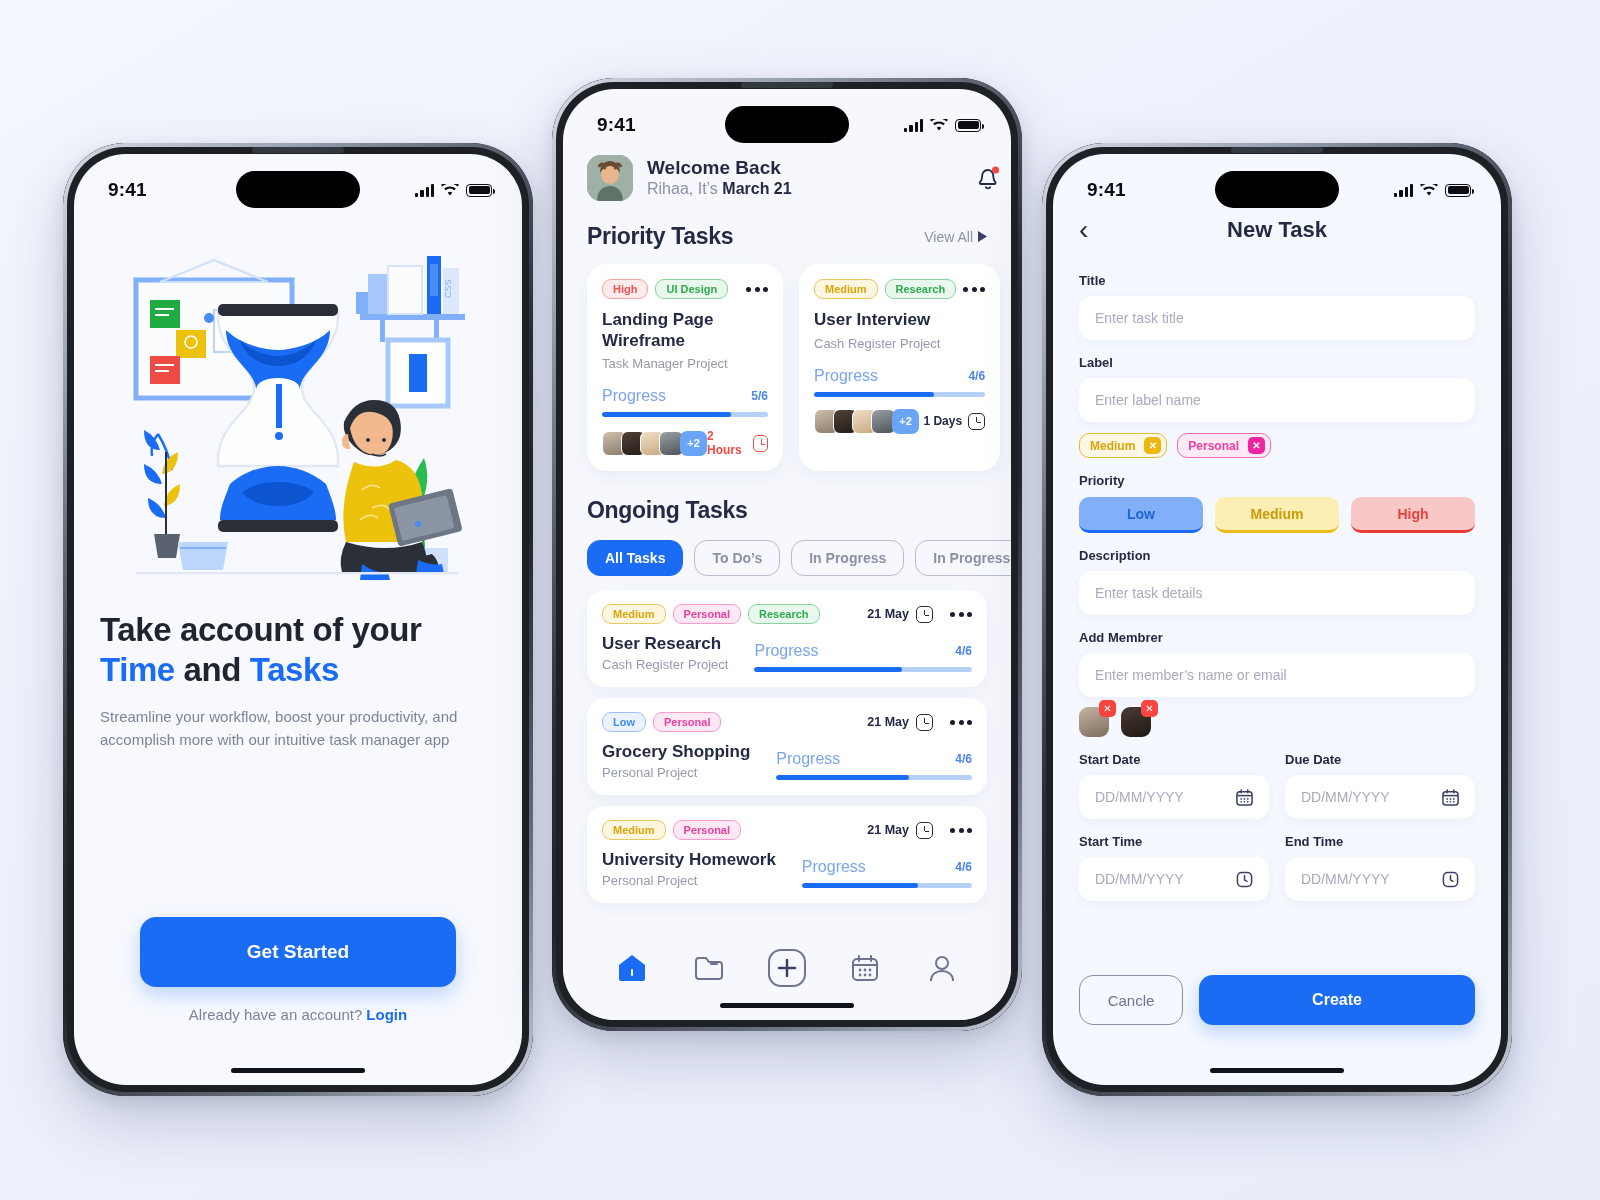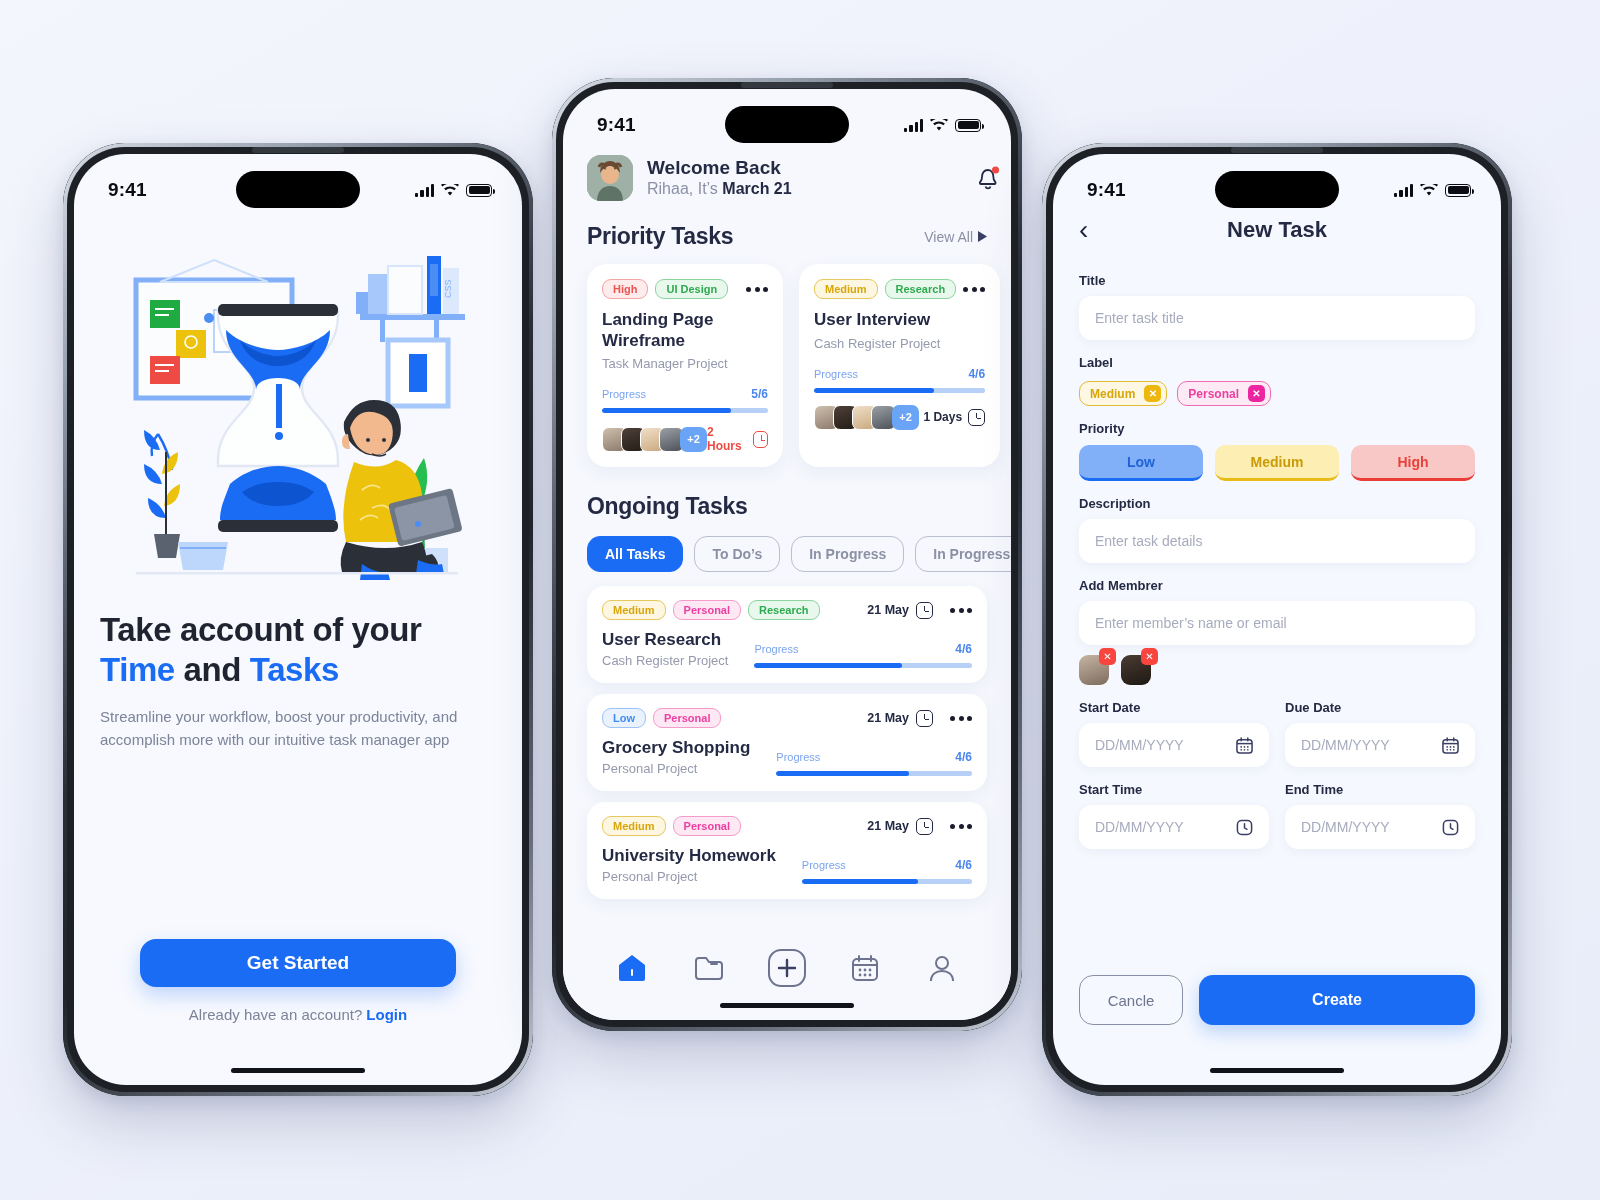--- a/index.html
+++ b/index.html
@@ -47,21 +47,21 @@
 
   
   .p1 .screen { background:#f7f9fe; }
   .illus { position:relative; width:352px; height:330px; margin:42px auto 0; }
 
   .hero-title { font-size:33px; font-weight:700; line-height:1.2; color:#1f2430;
                 padding:0 26px; letter-spacing:-.4px; }
   .hero-title .accent { color:#1b6cf5; }
   .hero-sub { margin-top:16px; padding:0 26px; font-size:15px; line-height:1.55; color:#7c8499; }
   .cta { position:absolute; left:66px; right:66px; bottom:98px;
-         height:48px; border-radius:16px; background:#1b6cf5; color:#fff;
+         height:70px; border-radius:16px; background:#1b6cf5; color:#fff;
          font-size:19px; font-weight:700; display:flex; align-items:center; justify-content:center;
          box-shadow:0 8px 20px rgba(27,108,245,.26); cursor:pointer;}
   .login-row { position:absolute; bottom:62px; left:0; right:0; text-align:center;
                font-size:15px; color:#7c8499; }
   .login-row b { color:#1b6cf5; font-weight:700; margin-left:4px; cursor:pointer;}
 
   
   .p2 .screen { background:#f6f8fd; }
   .hd-row { display:flex; align-items:center; padding:10px 8px 0 24px; gap:14px; }
   .avatar-img { width:46px; height:46px; border-radius:14px; overflow:hidden; flex:0 0 auto;
@@ -84,21 +84,21 @@
   .c-med    { color:#d9a60a; border-color:#e8c75c; background:#fdf6e0; }
   .c-low    { color:#3f8cf5; border-color:#9cc2f7; background:#eaf2fe; }
   .c-ui     { color:#2eaa4e; border-color:#8bd49e; background:#e9f8ed; }
   .c-res    { color:#2eaa4e; border-color:#8bd49e; background:#e9f8ed; }
   .c-pers   { color:#ec3fa0; border-color:#f59ccb; background:#fde8f4; }
   .dots { margin-left:auto; display:flex; gap:3.5px; cursor:pointer; }
   .dots i { width:5px; height:5px; border-radius:50%; background:#1a1c2b; display:block; }
   .pc-title { font-size:17px; font-weight:700; color:#252a44; margin-top:11px; line-height:1.22;}
   .pc-sub { font-size:13px; color:#9599ad; margin-top:5px; }
   .prog-row { display:flex; align-items:center; margin-top:16px; }
-  .prog-lbl { font-size:11px; color:#7ba4ef; }
+  .prog-lbl { font-size:16px; color:#7ba4ef; }
   .prog-val { margin-left:auto; font-size:12px; color:#4a86ee; font-weight:700;}
   .bar { height:5px; border-radius:4px; background:#b6d0f7; margin-top:7px; overflow:hidden;}
   .bar > span { display:block; height:100%; background:#1b6cf5; border-radius:4px;}
   .pc-foot { display:flex; align-items:center; margin-top:12px; }
   .stack { display:flex; }
   .stack .av { width:25px; height:25px; border-radius:7px; margin-right:-6px; border:1.5px solid #fff; }
   .plus2 { width:27px; height:25px; border-radius:7px; background:#6aa4f7; color:#fff;
            font-size:11px; font-weight:700; display:flex; align-items:center; justify-content:center; margin-left:2px;}
   .time-pill { margin-left:auto; display:flex; align-items:center; gap:6px; font-size:12px; font-weight:700; }
   .time-red { color:#ef4b45; }
@@ -596,20 +596,21 @@
     <div class="nt-head">
       <div class="back">‹</div>
       <div class="nt-title">New Task</div>
     </div>
 
     <div class="form">
       <div class="flabel">Title</div>
       <div class="finput">Enter task title</div>
 
       <div class="flabel">Label</div>
+      <div class="finput">Enter label name</div>
       <div class="lchips">
         <span class="lchip lc-med">
           <span>Medium</span>
           <span class="x">✕</span>
         </span>
         <span class="lchip lc-per">
           <span>Personal</span>
           <span class="x">✕</span>
         </span>
       </div>

